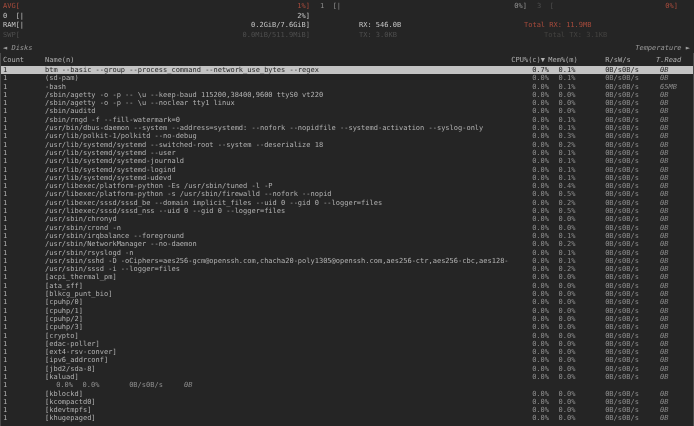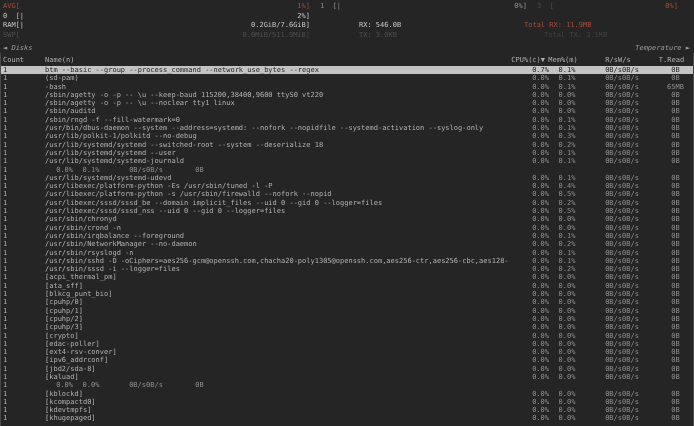--- a/index.html
+++ b/index.html
@@ -32,21 +32,21 @@
     display:flex;color:#b0b0b0;}
   #process-rows{position:absolute;left:1px;top:66px;width:692px;}
   .prow{display:flex;height:8.3px;line-height:8.3px;white-space:nowrap;}
   .cell{display:block;white-space:pre;overflow:hidden;}
   .col-count{width:30px;padding-left:2px;flex:none;color:#b2b2b2;}
   .col-name{flex:1 1 auto;min-width:0;color:#b2b2b2;padding-left:12px;}
   .col-cpu{width:40px;flex:none;text-align:right;color:#8f8f8f;}
   .col-mem{width:36px;flex:none;text-align:center;color:#8f8f8f;}
   .col-rps{width:37px;flex:none;text-align:right;color:#8f8f8f;}
   .col-wps{width:38px;flex:none;text-align:left;color:#8f8f8f;}
-  .col-tread{width:31px;flex:none;text-align:center;color:#8f8f8f;padding-right:2px;}
+  .col-tread{width:31px;flex:none;text-align:left;color:#8f8f8f;padding-right:2px;font-style:italic;}
   #table-header .col-cpu,#table-header .col-mem,#table-header .col-rps,
   #table-header .col-wps,#table-header .col-tread,
   #table-header .col-count,#table-header .col-name{color:#b0b0b0;}
   .prow.sel{background:#c3c3c3;}
   .prow.sel .cell{color:#272727;}
 </style>
 </head>
 <body>
 
 <div id="screen">
@@ -179,20 +179,21 @@
         <span class="cell col-count">1</span>
         <span class="cell col-name">/usr/lib/systemd/systemd-journald</span>
         <span class="cell col-cpu">0.0%</span>
         <span class="cell col-mem">0.1%</span>
         <span class="cell col-rps">0B/s</span>
         <span class="cell col-wps">0B/s</span>
         <span class="cell col-tread">0B</span>
       </div>
       <div class="prow">
         <span class="cell col-count">1</span>
+        <span class="cell col-name">/usr/lib/systemd/systemd-logind</span>
         <span class="cell col-cpu">0.0%</span>
         <span class="cell col-mem">0.1%</span>
         <span class="cell col-rps">0B/s</span>
         <span class="cell col-wps">0B/s</span>
         <span class="cell col-tread">0B</span>
       </div>
       <div class="prow">
         <span class="cell col-count">1</span>
         <span class="cell col-name">/usr/lib/systemd/systemd-udevd</span>
         <span class="cell col-cpu">0.0%</span>

